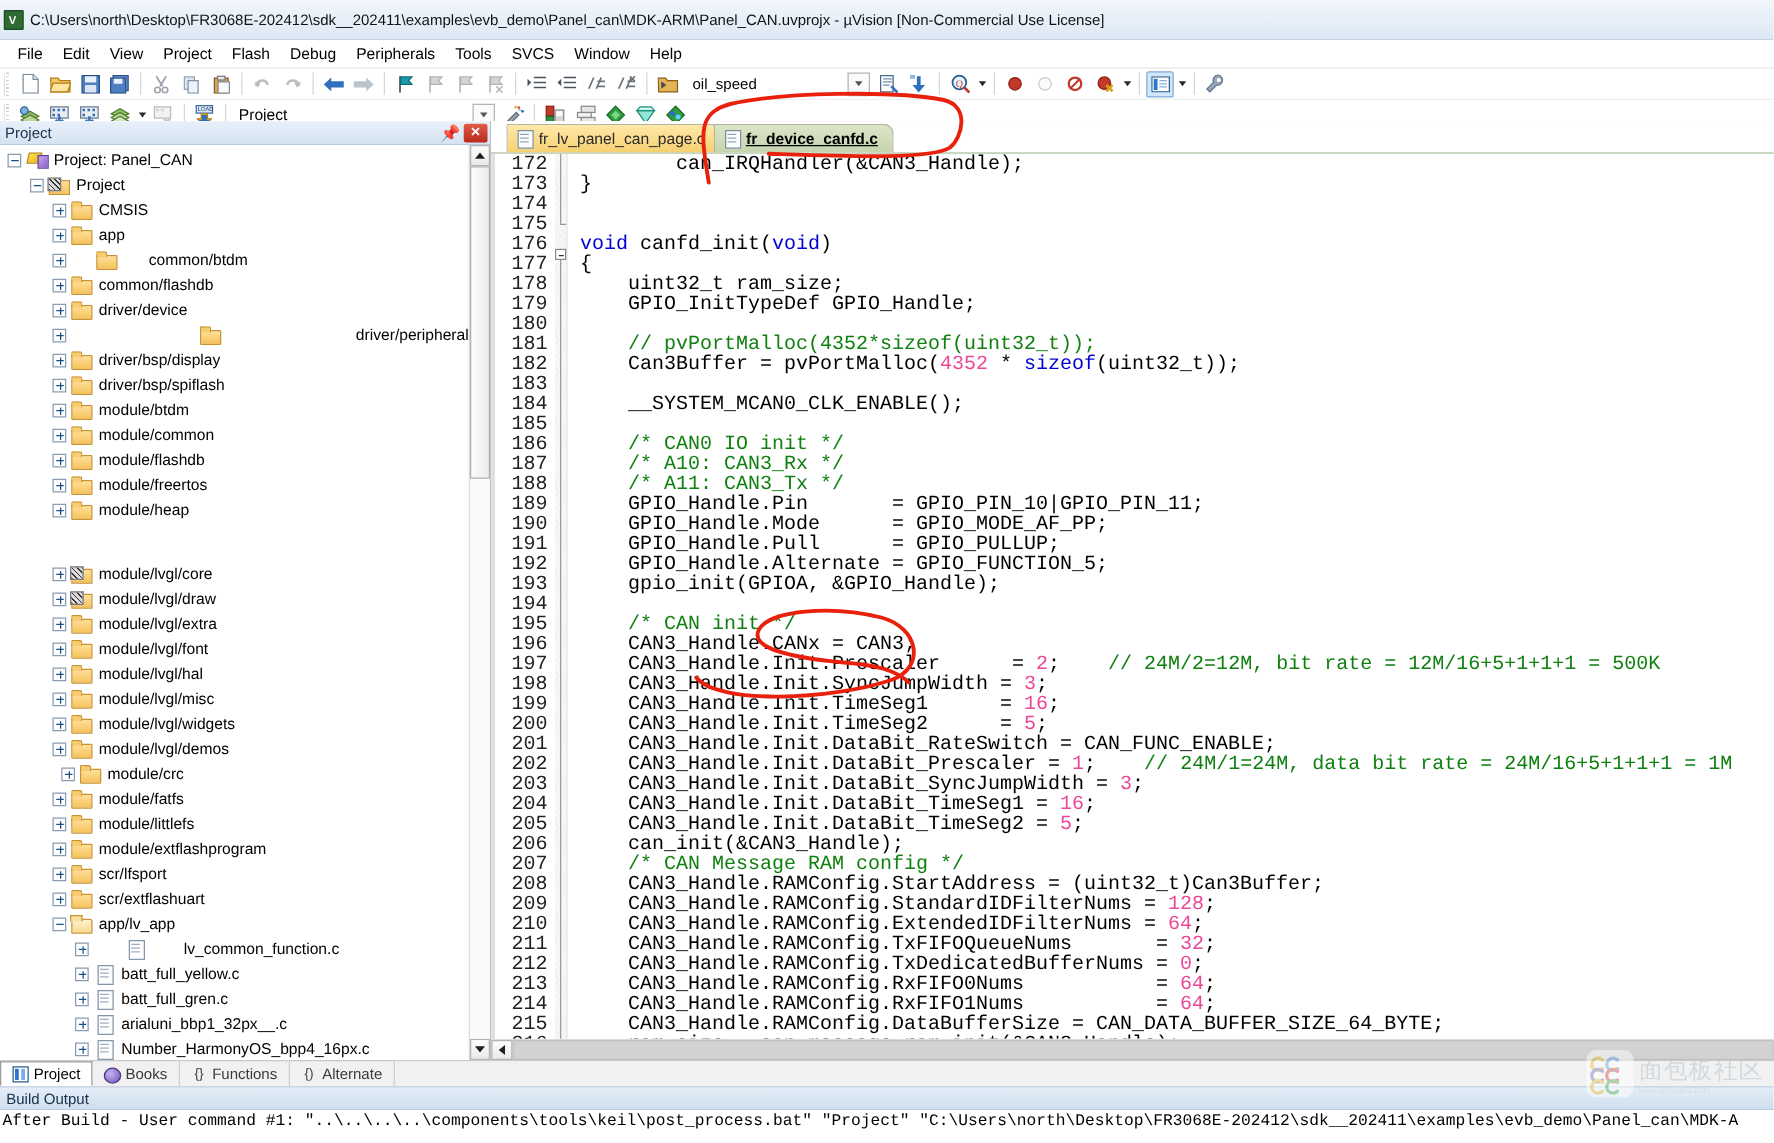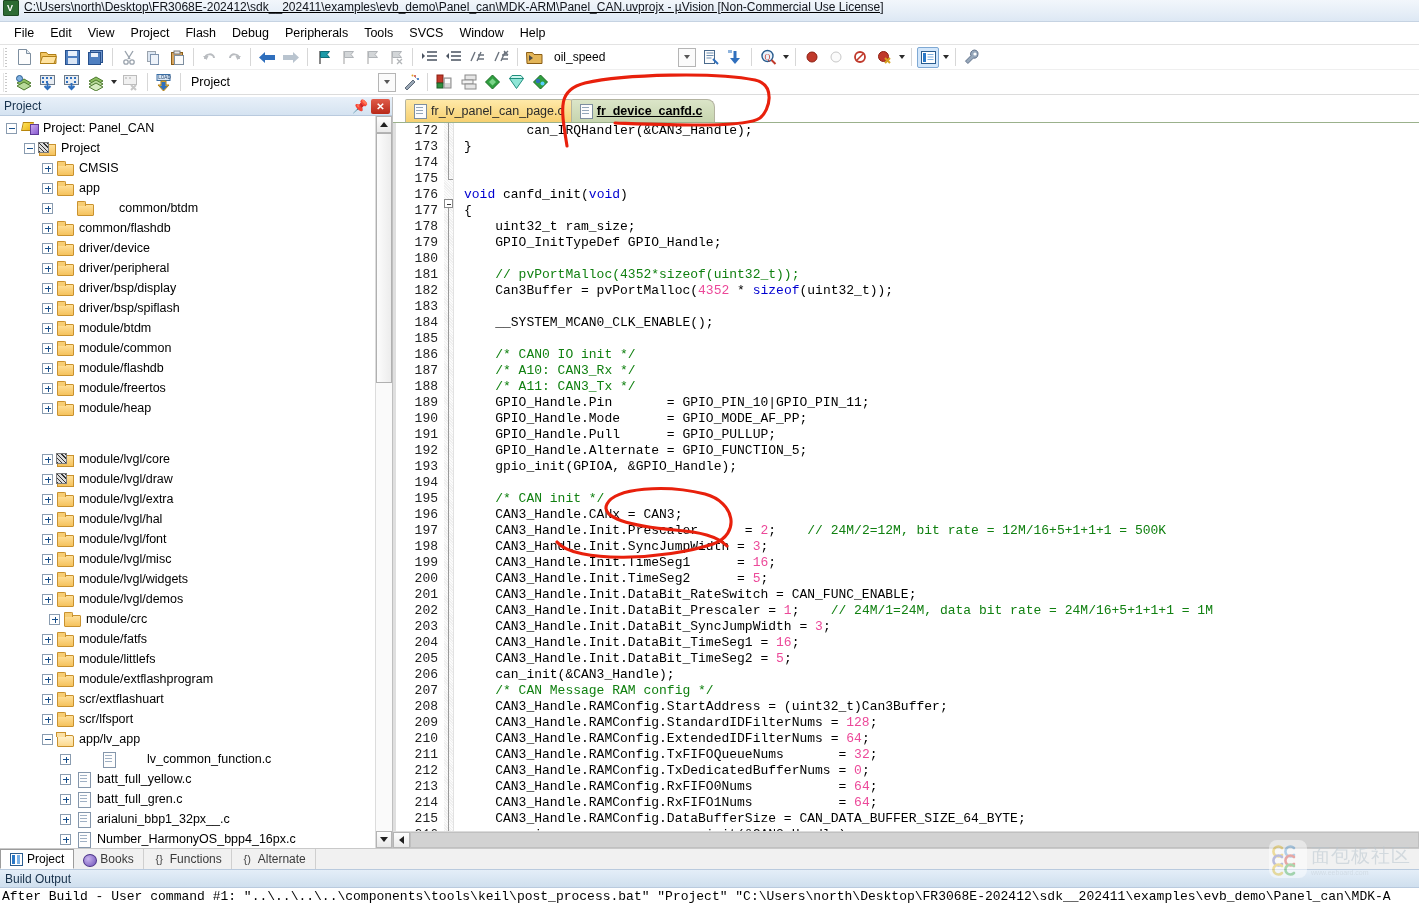--- a/index.html
+++ b/index.html
@@ -9,25 +9,24 @@
     overflow: hidden;
     background: #ffffff;
     font-family: "Liberation Sans", sans-serif;
     font-size: 12px;
     color: #000;
   }
   #app { position: relative; width: 1419px; height: 914px; }
 
   
   .titlebar {
-    height: 22px; display: flex; align-items: flex-start;
+    height: 32px; display: flex; align-items: center;
     background: linear-gradient(to bottom,#f2f6fb 0%, #e6eef7 60%, #dde8f4 100%);
     border-bottom: 1px solid #c6d3e2;
     padding-left: 3px;
-    text-decoration: underline;
   }
   .titlebar .app-icon {
     width: 16px; height: 16px; margin-right: 5px; flex: 0 0 16px;
     background: #2d6b33; border: 1px solid #1d4a22; border-radius: 1px;
     position: relative;
   }
   .titlebar .app-icon::after {
     content: "V"; color:#fff; font-size: 9px; font-weight: bold;
     position: absolute; left: 3px; top: 1px; line-height: 13px;
   }
@@ -250,21 +249,21 @@
     width: 48px; flex: 0 0 48px; background: #fff; text-align: right;
     padding-right: 6px; color: #222; user-select:none;
   }
   .fold-col {
     width: 10px; flex: 0 0 10px;
     background: repeating-linear-gradient(45deg,#efefef 0 1px,#fbfbfb 1px 2px);
     border-right: 1px solid #e2e2e2;
     position: relative;
   }
   .code-lines { flex: 1; overflow: hidden; padding-left: 10px; position: relative; }
-  .gutter, .code-lines { font-family: "Liberation Mono", monospace; font-size: 13px; }
+  .gutter, .code-lines { font-family: "Liberation Mono", monospace; font-size: 16px; }
   .ln, .cl { height: 16px; line-height: 16px; white-space: pre; }
   .cl { color: #000; }
   .k  { color: #0000d0; }       
   .cm { color: #108010; }       
   .nm { color: #ec4899; }       
   .fold-box {
     position: absolute; left: 0px; width: 9px; height: 9px;
     border: 1px solid #8a8a8a; background:#fff;
   }
   .fold-box::before {
@@ -759,21 +758,21 @@
             <div class="tnode" style="padding-left: 42px;">
               <div class="expander plus"></div>
               <div class="icn icn-folder"></div>
               <span class="tlabel">common/flashdb</span>
             </div>
             <div class="tnode" style="padding-left: 42px;">
               <div class="expander plus"></div>
               <div class="icn icn-folder"></div>
               <span class="tlabel">driver/device</span>
             </div>
-            <div class="tnode" style="padding-left: 42px;">
+            <div class="tnode" style="padding-left: 42px; justify-content: space-between;">
               <div class="expander plus"></div>
               <div class="icn icn-folder"></div>
               <span class="tlabel">driver/peripheral</span>
             </div>
             <div class="tnode" style="padding-left: 42px;">
               <div class="expander plus"></div>
               <div class="icn icn-folder"></div>
               <span class="tlabel">driver/bsp/display</span>
             </div>
             <div class="tnode" style="padding-left: 42px;">
@@ -817,30 +816,30 @@
               <span class="tlabel">module/lvgl/draw</span>
             </div>
             <div class="tnode" style="padding-left: 42px;">
               <div class="expander plus"></div>
               <div class="icn icn-folder"></div>
               <span class="tlabel">module/lvgl/extra</span>
             </div>
             <div class="tnode" style="padding-left: 42px;">
               <div class="expander plus"></div>
               <div class="icn icn-folder"></div>
+              <span class="tlabel">module/lvgl/font</span>
+            </div>
+            <div class="tnode" style="padding-left: 42px;">
+              <div class="expander plus"></div>
+              <div class="icn icn-folder"></div>
               <span class="tlabel">module/lvgl/hal</span>
             </div>
             <div class="tnode" style="padding-left: 42px;">
               <div class="expander plus"></div>
               <div class="icn icn-folder"></div>
-              <span class="tlabel">module/lvgl/font</span>
-            </div>
-            <div class="tnode" style="padding-left: 42px;">
-              <div class="expander plus"></div>
-              <div class="icn icn-folder"></div>
               <span class="tlabel">module/lvgl/misc</span>
             </div>
             <div class="tnode" style="padding-left: 42px;">
               <div class="expander plus"></div>
               <div class="icn icn-folder"></div>
               <span class="tlabel">module/lvgl/widgets</span>
             </div>
             <div class="tnode" style="padding-left: 42px;">
               <div class="expander plus"></div>
               <div class="icn icn-folder"></div>
@@ -862,26 +861,26 @@
               <span class="tlabel">module/littlefs</span>
             </div>
             <div class="tnode" style="padding-left: 42px;">
               <div class="expander plus"></div>
               <div class="icn icn-folder"></div>
               <span class="tlabel">module/extflashprogram</span>
             </div>
             <div class="tnode" style="padding-left: 42px;">
               <div class="expander plus"></div>
               <div class="icn icn-folder"></div>
+              <span class="tlabel">scr/lfsport</span>
+            </div>
+            <div class="tnode" style="padding-left: 42px;">
+              <div class="expander plus"></div>
+              <div class="icn icn-folder"></div>
               <span class="tlabel">scr/extflashuart</span>
-            </div>
-            <div class="tnode" style="padding-left: 42px;">
-              <div class="expander plus"></div>
-              <div class="icn icn-folder"></div>
-              <span class="tlabel">scr/lfsport</span>
             </div>
             <div class="tnode" style="padding-left: 42px;">
               <div class="expander"></div>
               <div class="icn icn-folder-open"></div>
               <span class="tlabel">app/lv_app</span>
             </div>
             <div class="tnode" style="padding-left: 60px; gap: 25px;">
               <div class="expander plus"></div>
               <div class="icn icn-file"></div>
               <span class="tlabel">lv_common_function.c</span>

